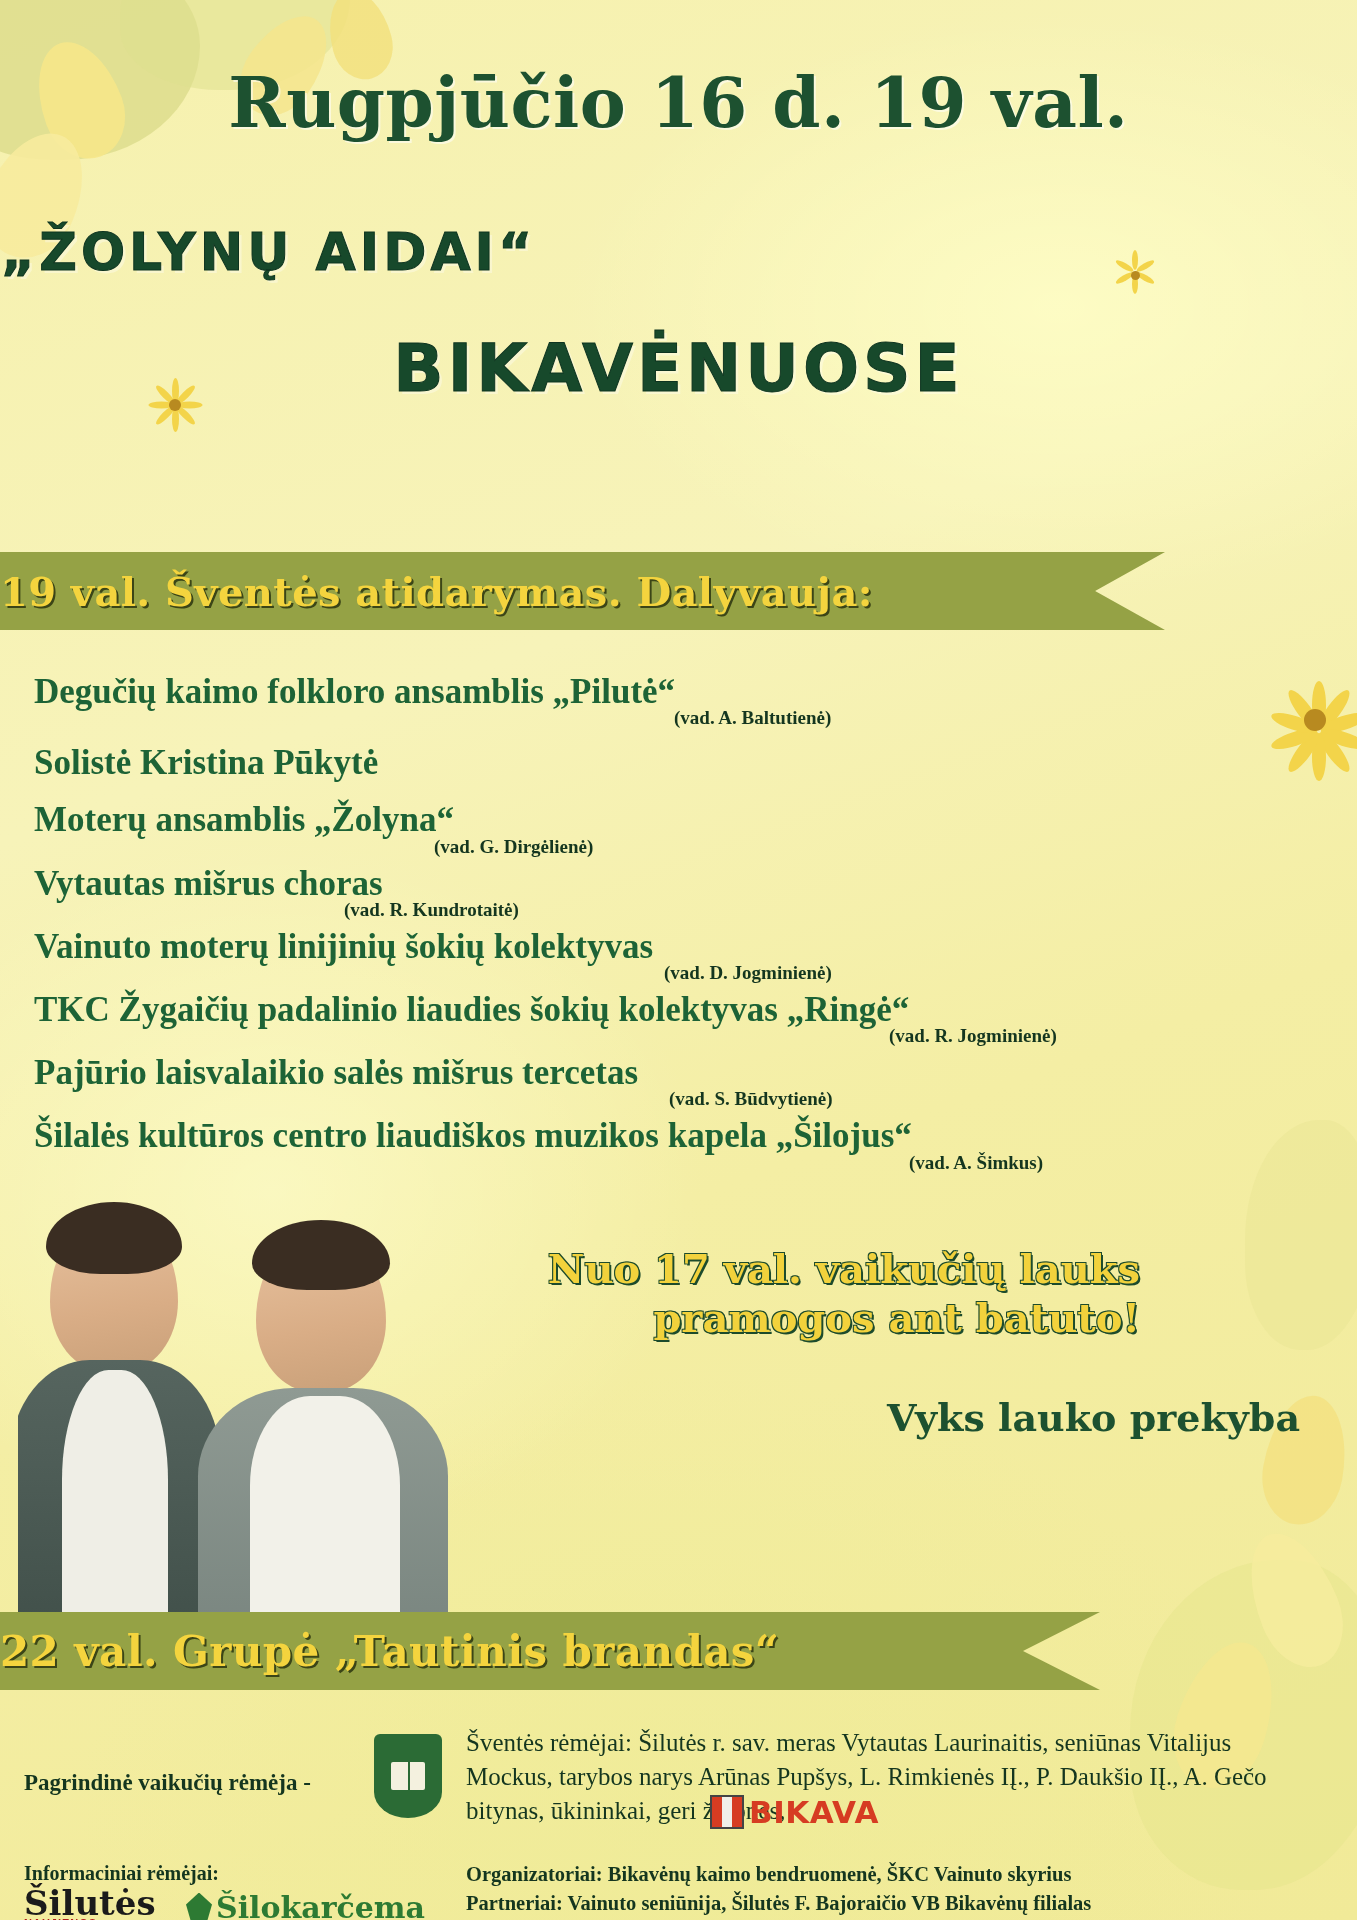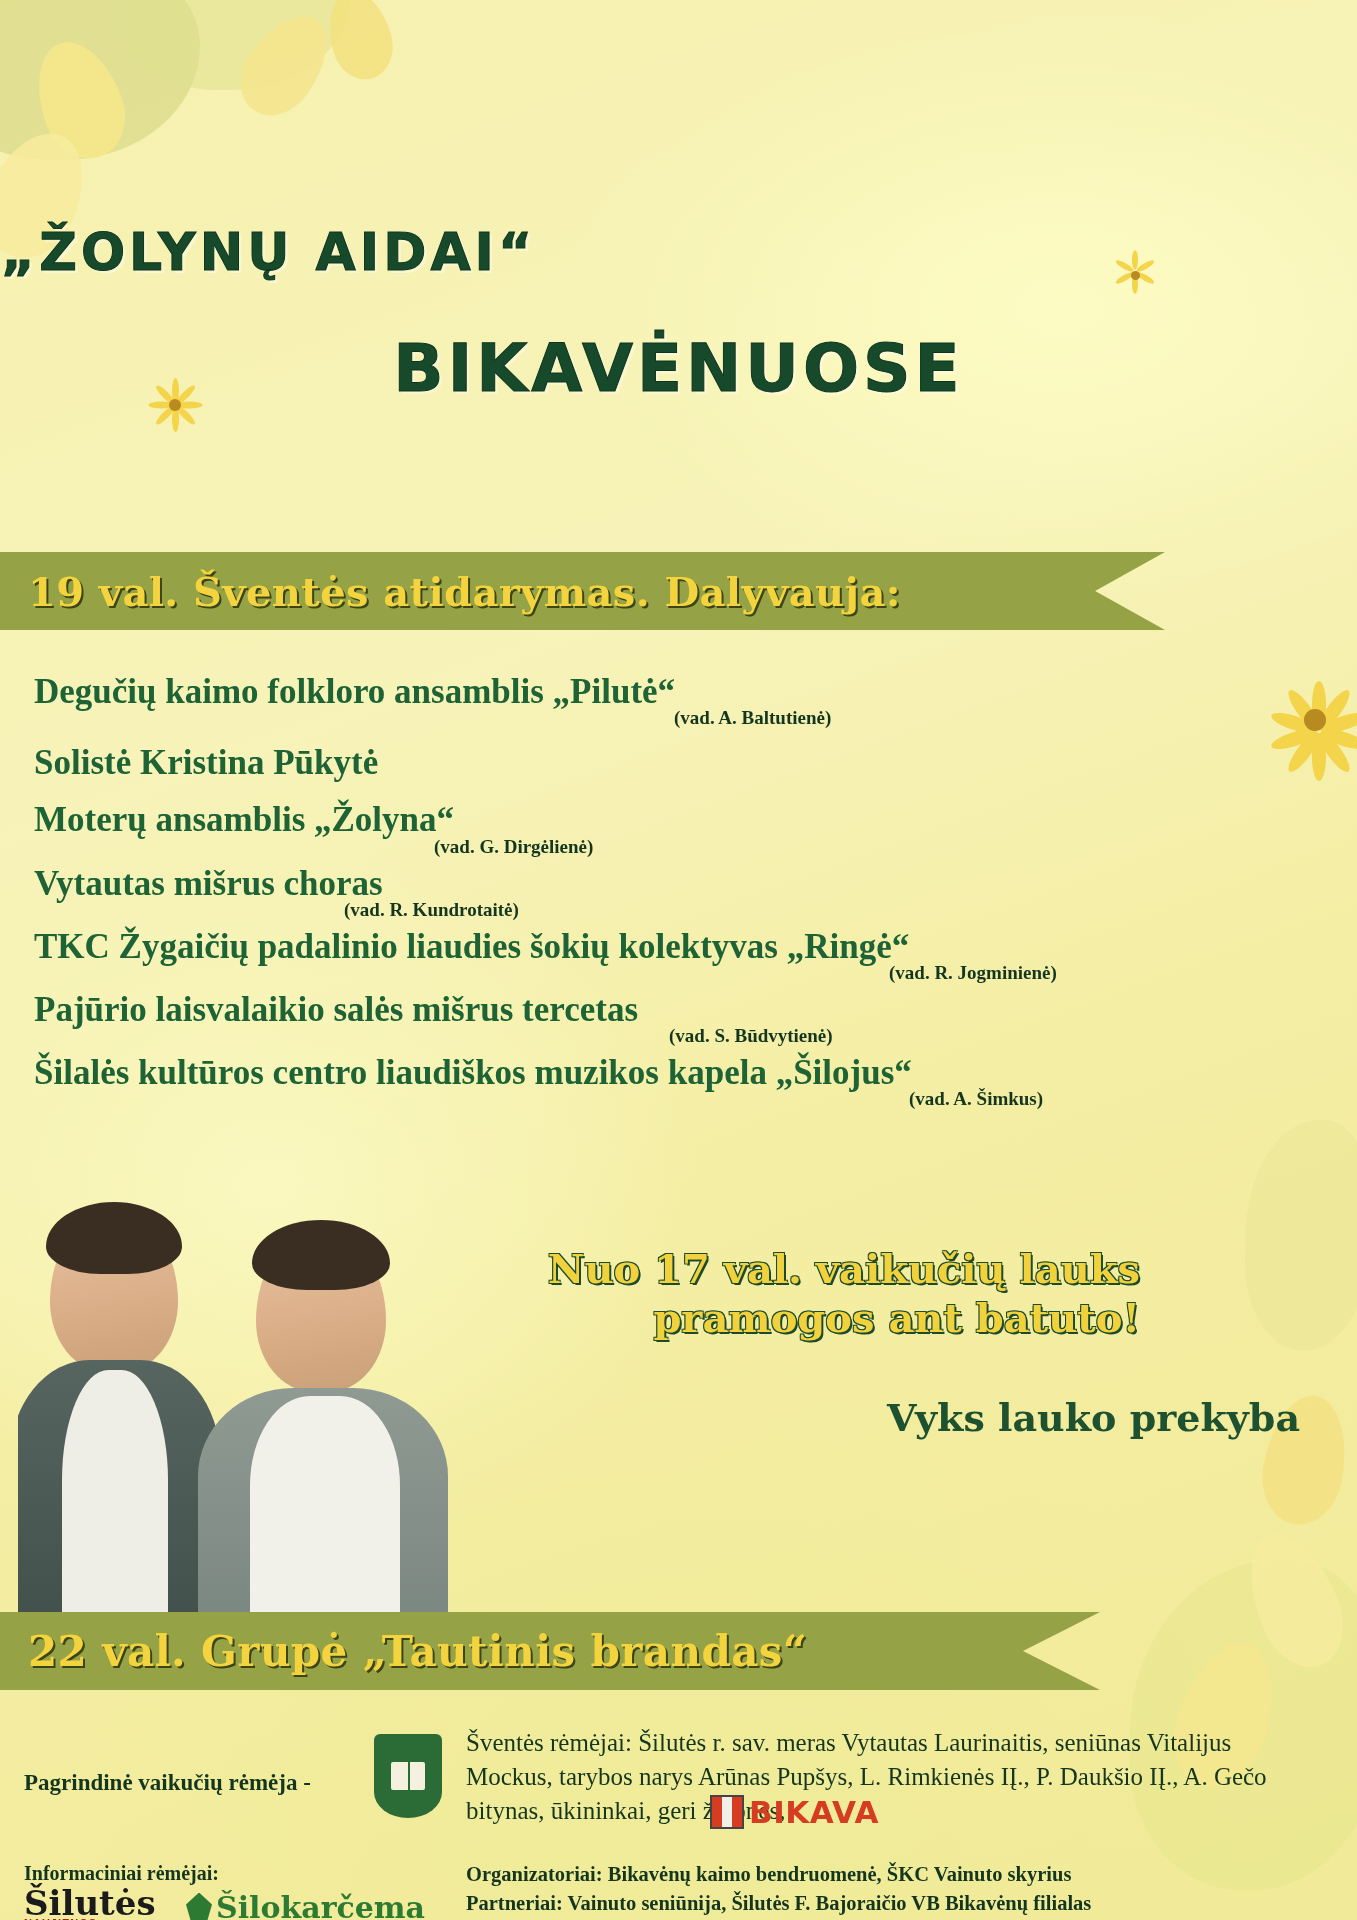--- a/index.html
+++ b/index.html
@@ -118,21 +118,20 @@
     top: 552px;
     width: 1165px;
     clip-path: polygon(0 0, 100% 0, 94% 50%, 100% 100%, 0 100%);
   }
   .ribbon.two {
     top: 1612px;
     width: 1100px;
     clip-path: polygon(0 0, 100% 0, 93% 50%, 100% 100%, 0 100%);
   }
   .ribbon-text {
-    padding-left: 28px;
     font-family: "DejaVu Serif", serif;
     font-weight: bold;
     font-size: 40px;
     color: #f4d43e;
     text-shadow: 2px 2px 0 #3b4517;
     letter-spacing: 0.4px;
   }
   .ribbon.two .ribbon-text {
     font-size: 42px;
   }
@@ -409,20 +408,21 @@
     <span style="transform:rotate(108deg) translateY(-26px);width:14px;height:48px"></span>
     <span style="transform:rotate(144deg) translateY(-26px);width:14px;height:48px"></span>
     <span style="transform:rotate(180deg) translateY(-26px);width:14px;height:48px"></span>
     <span style="transform:rotate(216deg) translateY(-26px);width:14px;height:48px"></span>
     <span style="transform:rotate(252deg) translateY(-26px);width:14px;height:48px"></span>
     <span style="transform:rotate(288deg) translateY(-26px);width:14px;height:48px"></span>
     <span style="transform:rotate(324deg) translateY(-26px);width:14px;height:48px"></span>
     <span class="core" style="width:22px;height:22px;margin:-11px 0 0 -11px"></span>
   </div>
 
+  <div class="date-line">Rugpjūčio 16 d. 19 val.</div>
   <div class="title-main">„ŽOLYNŲ AIDAI“</div>
   <div class="title-sub">BIKAVĖNUOSE</div>
 
   <div class="ribbon one">
     <div class="ribbon-text">19 val. Šventės atidarymas. Dalyvauja:</div>
   </div>
 
   <div class="lineup">
     <div class="act">
       <div class="act-name">Degučių kaimo folkloro ansamblis „Pilutė“</div>
@@ -431,20 +431,24 @@
     <div class="act">
       <div class="act-name" style="margin-top:14px;margin-bottom:18px;">Solistė Kristina Pūkytė</div>
     </div>
     <div class="act">
       <div class="act-name">Moterų ansamblis „Žolyna“</div>
       <div class="act-lead indent-2">(vad. G. Dirgėlienė)</div>
     </div>
     <div class="act">
       <div class="act-name">Vytautas mišrus choras</div>
       <div class="act-lead indent-3">(vad. R. Kundrotaitė)</div>
+    </div>
+    <div class="act">
+      <div class="act-name">Vainuto moterų linijinių šokių kolektyvas</div>
+      <div class="act-lead indent-4">(vad. D. Jogminienė)</div>
     </div>
     <div class="act">
       <div class="act-name">TKC Žygaičių padalinio liaudies šokių kolektyvas „Ringė“</div>
       <div class="act-lead indent-5">(vad. R. Jogminienė)</div>
     </div>
     <div class="act">
       <div class="act-name">Pajūrio laisvalaikio salės mišrus tercetas</div>
       <div class="act-lead indent-6">(vad. S. Būdvytienė)</div>
     </div>
     <div class="act">

